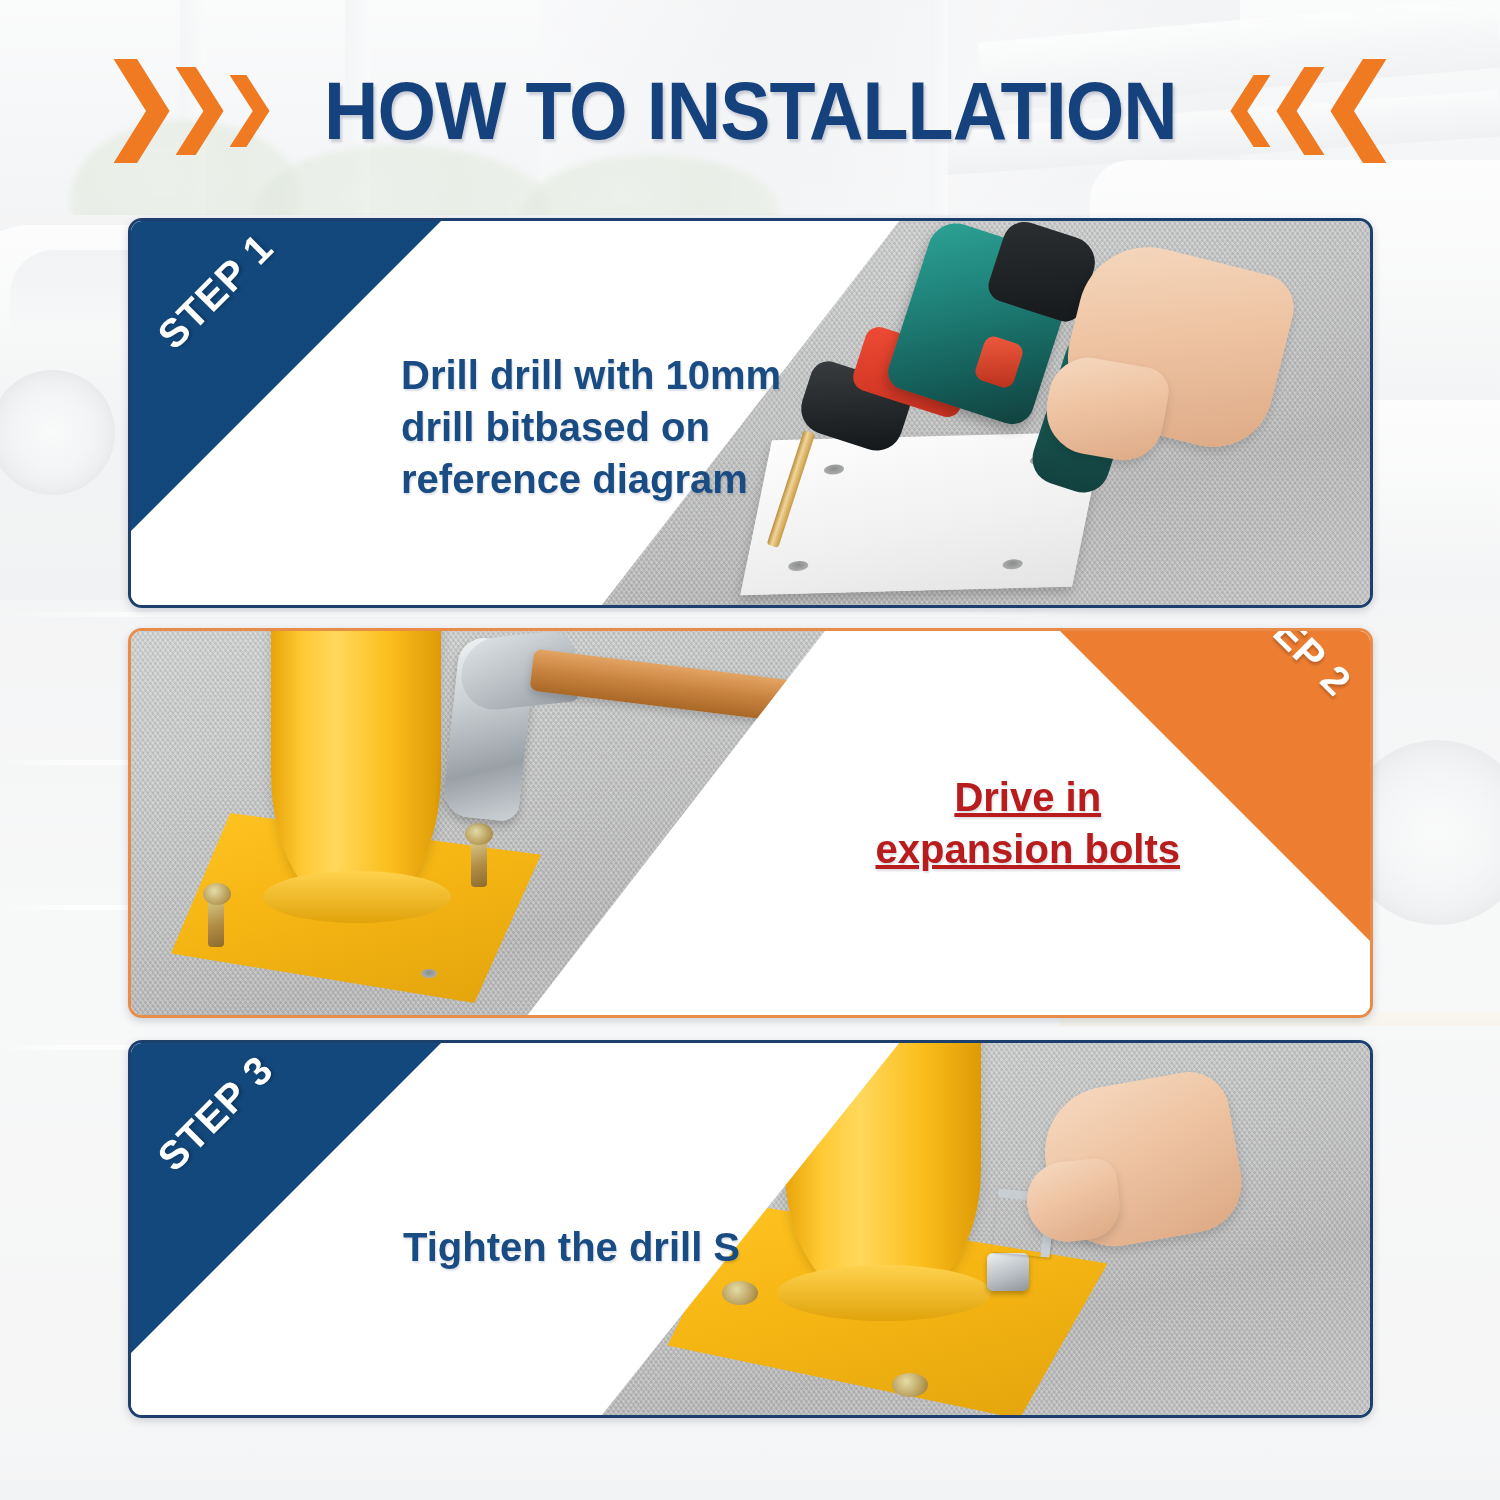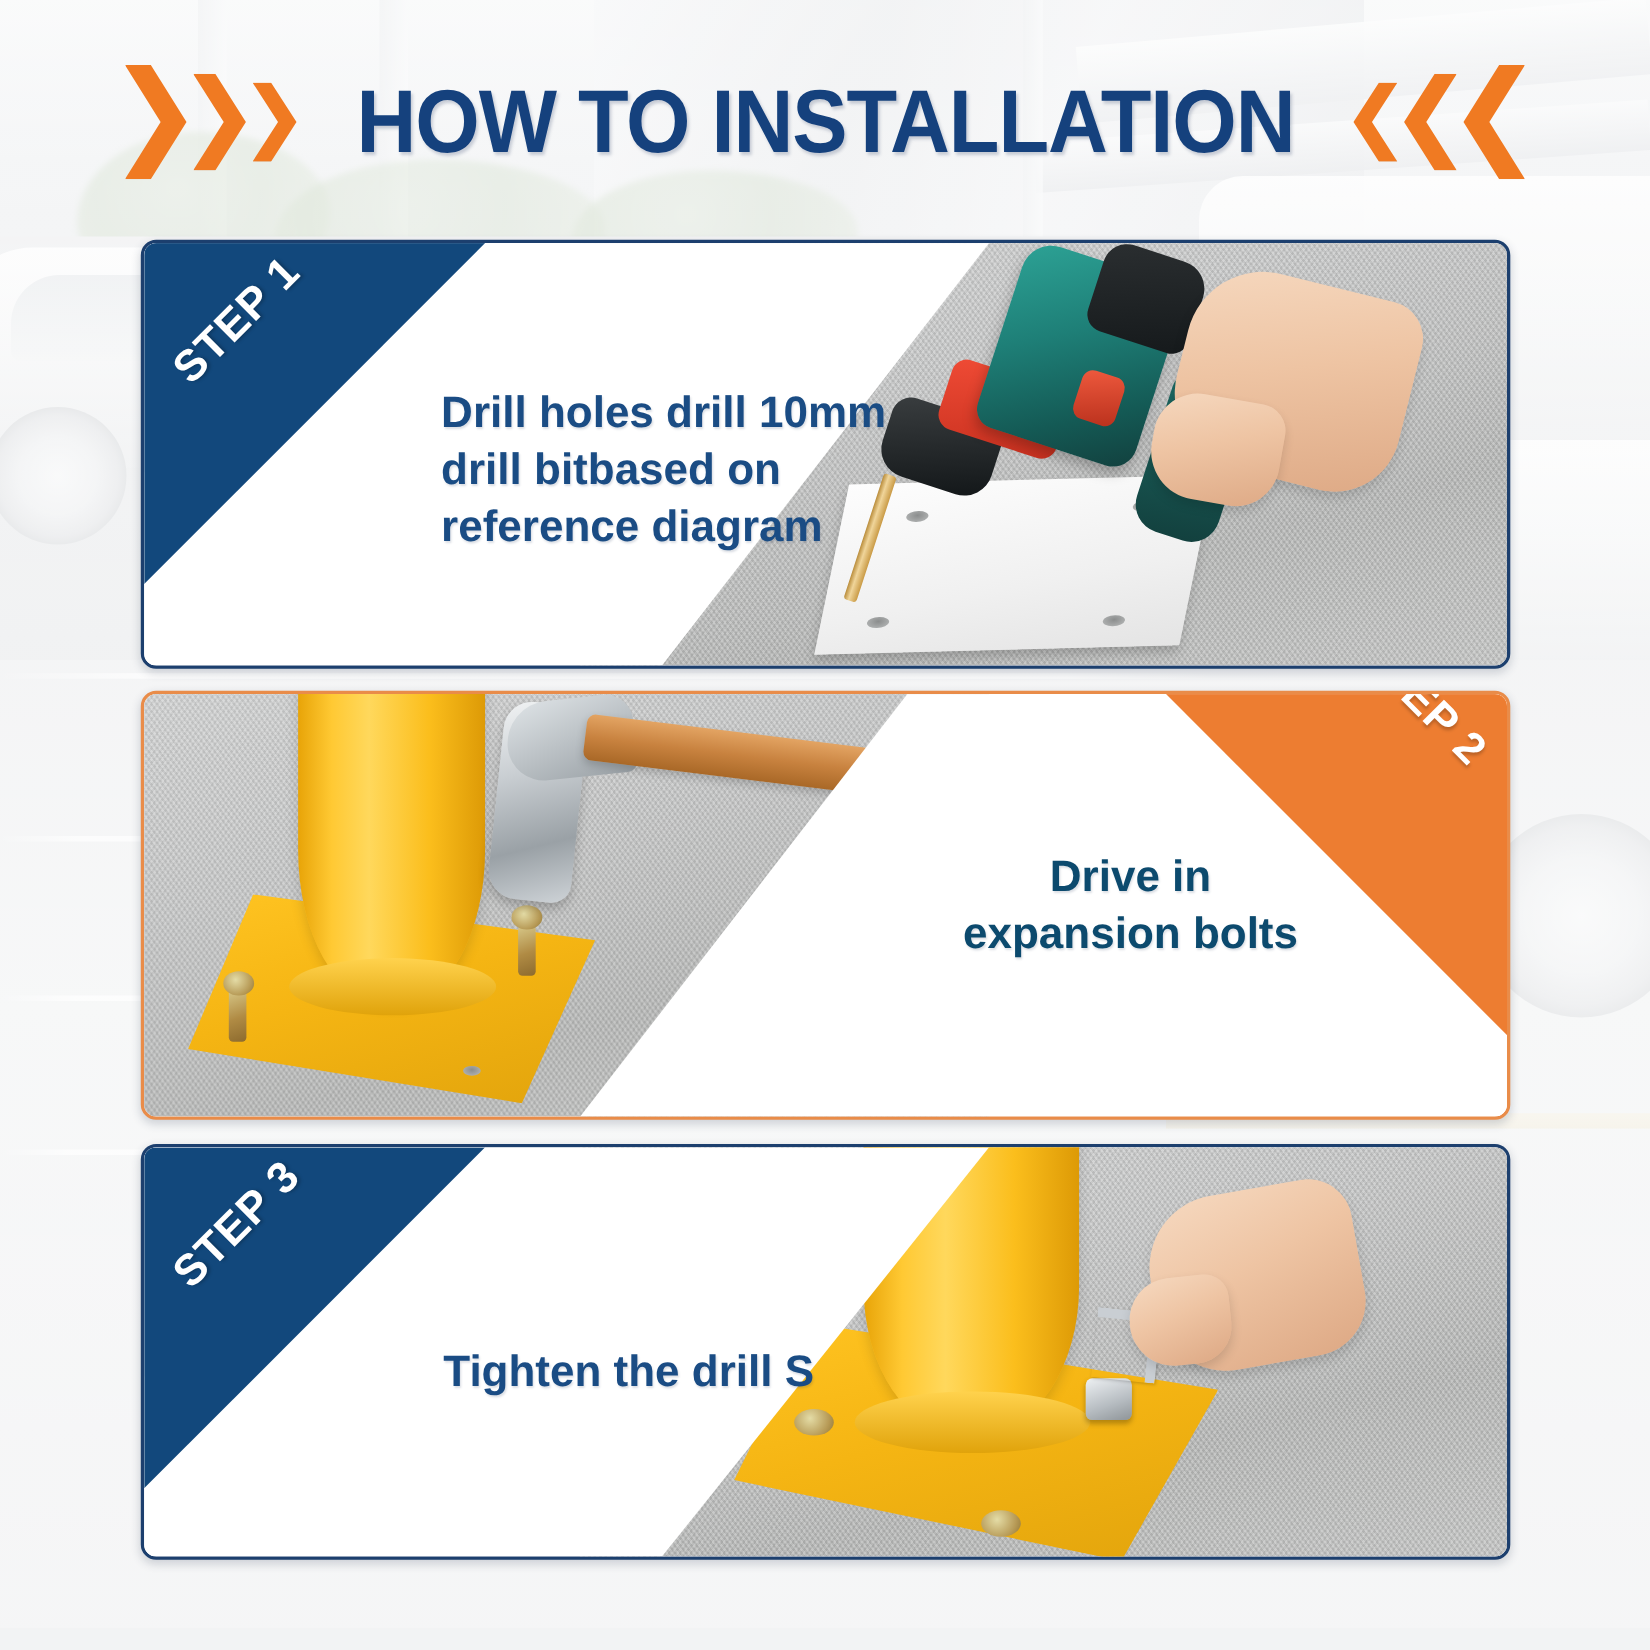--- a/index.html
+++ b/index.html
@@ -192,21 +192,21 @@
 
   
   .step-text {
     position: absolute;
     font-weight: 700;
     line-height: 1.30;
     white-space: pre-line;
     text-shadow: 1px 2px 2px rgba(30,50,90,.16);
   }
   .text-blue   { color: #1A4C84; }
-  .text-orange { color: #0c4a6e; }
+  .text-orange { color: #b91c1c; text-decoration: underline; }
 
   #t1 { left: 270px; top: 128px; font-size: 40px; }
   #t2 { right: 190px; top: 140px; font-size: 40px; text-align: center; }
   #t3 { left: 272px; top: 178px; font-size: 40px; }
 
   
   .obj { position: absolute; }
 
   
   .plate-white {
@@ -380,21 +380,21 @@
         <div class="obj drill-grip"></div>
         <div class="obj hand hand-1"></div>
         <div class="obj hand hand-1b"></div>
       </div>
 
       <div class="wedge wedge-left"></div>
 
       <div class="ribbon ribbon-tl ribbon-blue"></div>
       <div class="ribbon-label ribbon-label-tl">STEP 1</div>
 
-      <div class="step-text text-blue" id="t1">Drill holes drill 10mm
+      <div class="step-text text-blue" id="t1">Drill drill with 10mm
 drill bitbased on
 reference diagram</div>
     </div>
   </div>
 
   <div class="card card-orange" id="card2">
     <div class="card-inner">
 
       <div class="photo photo-left">
         <div class="obj baseplate" style="left:40px; top:182px; width:370px; height:190px; clip-path: polygon(16% 0, 100% 22%, 82% 100%, 0 74%);">

